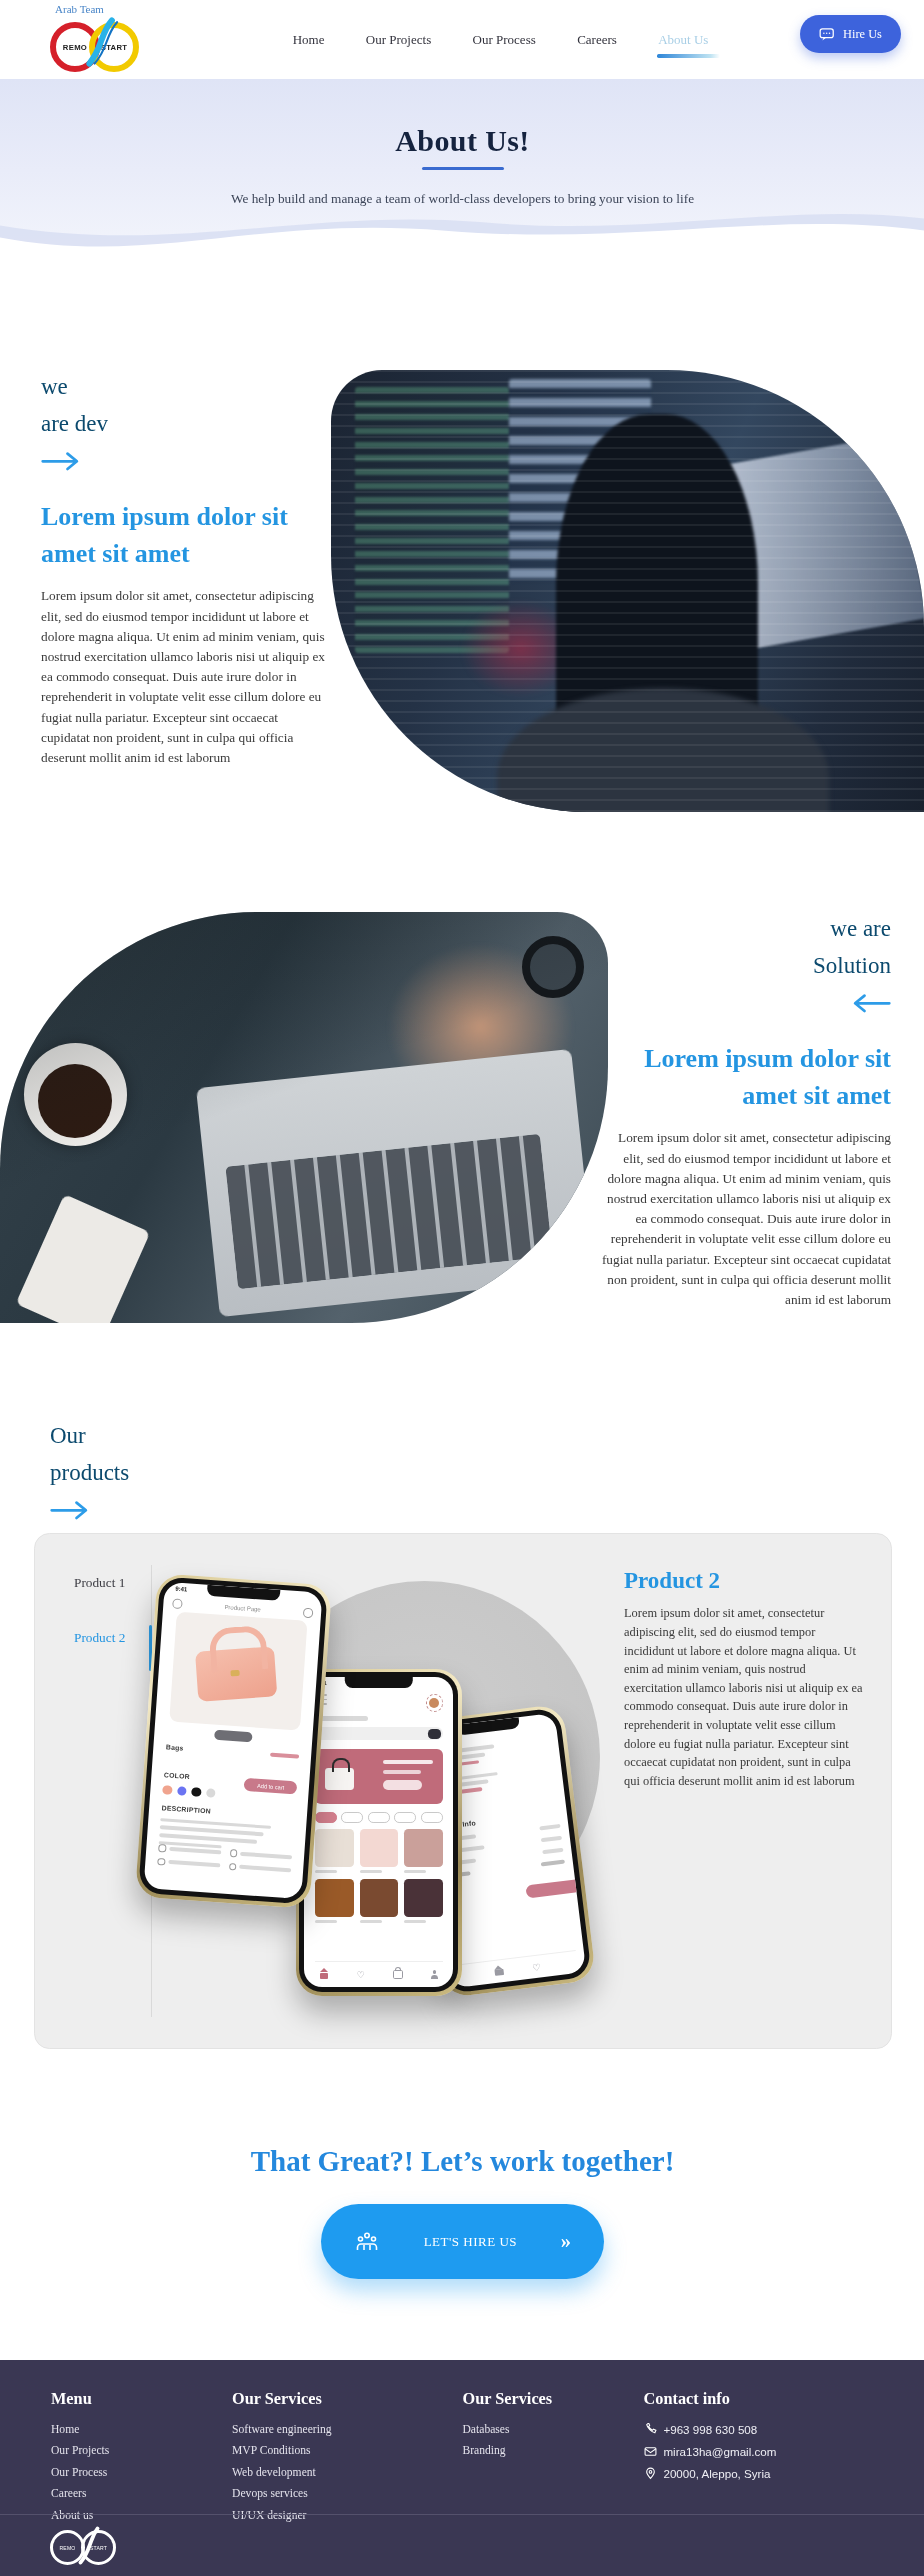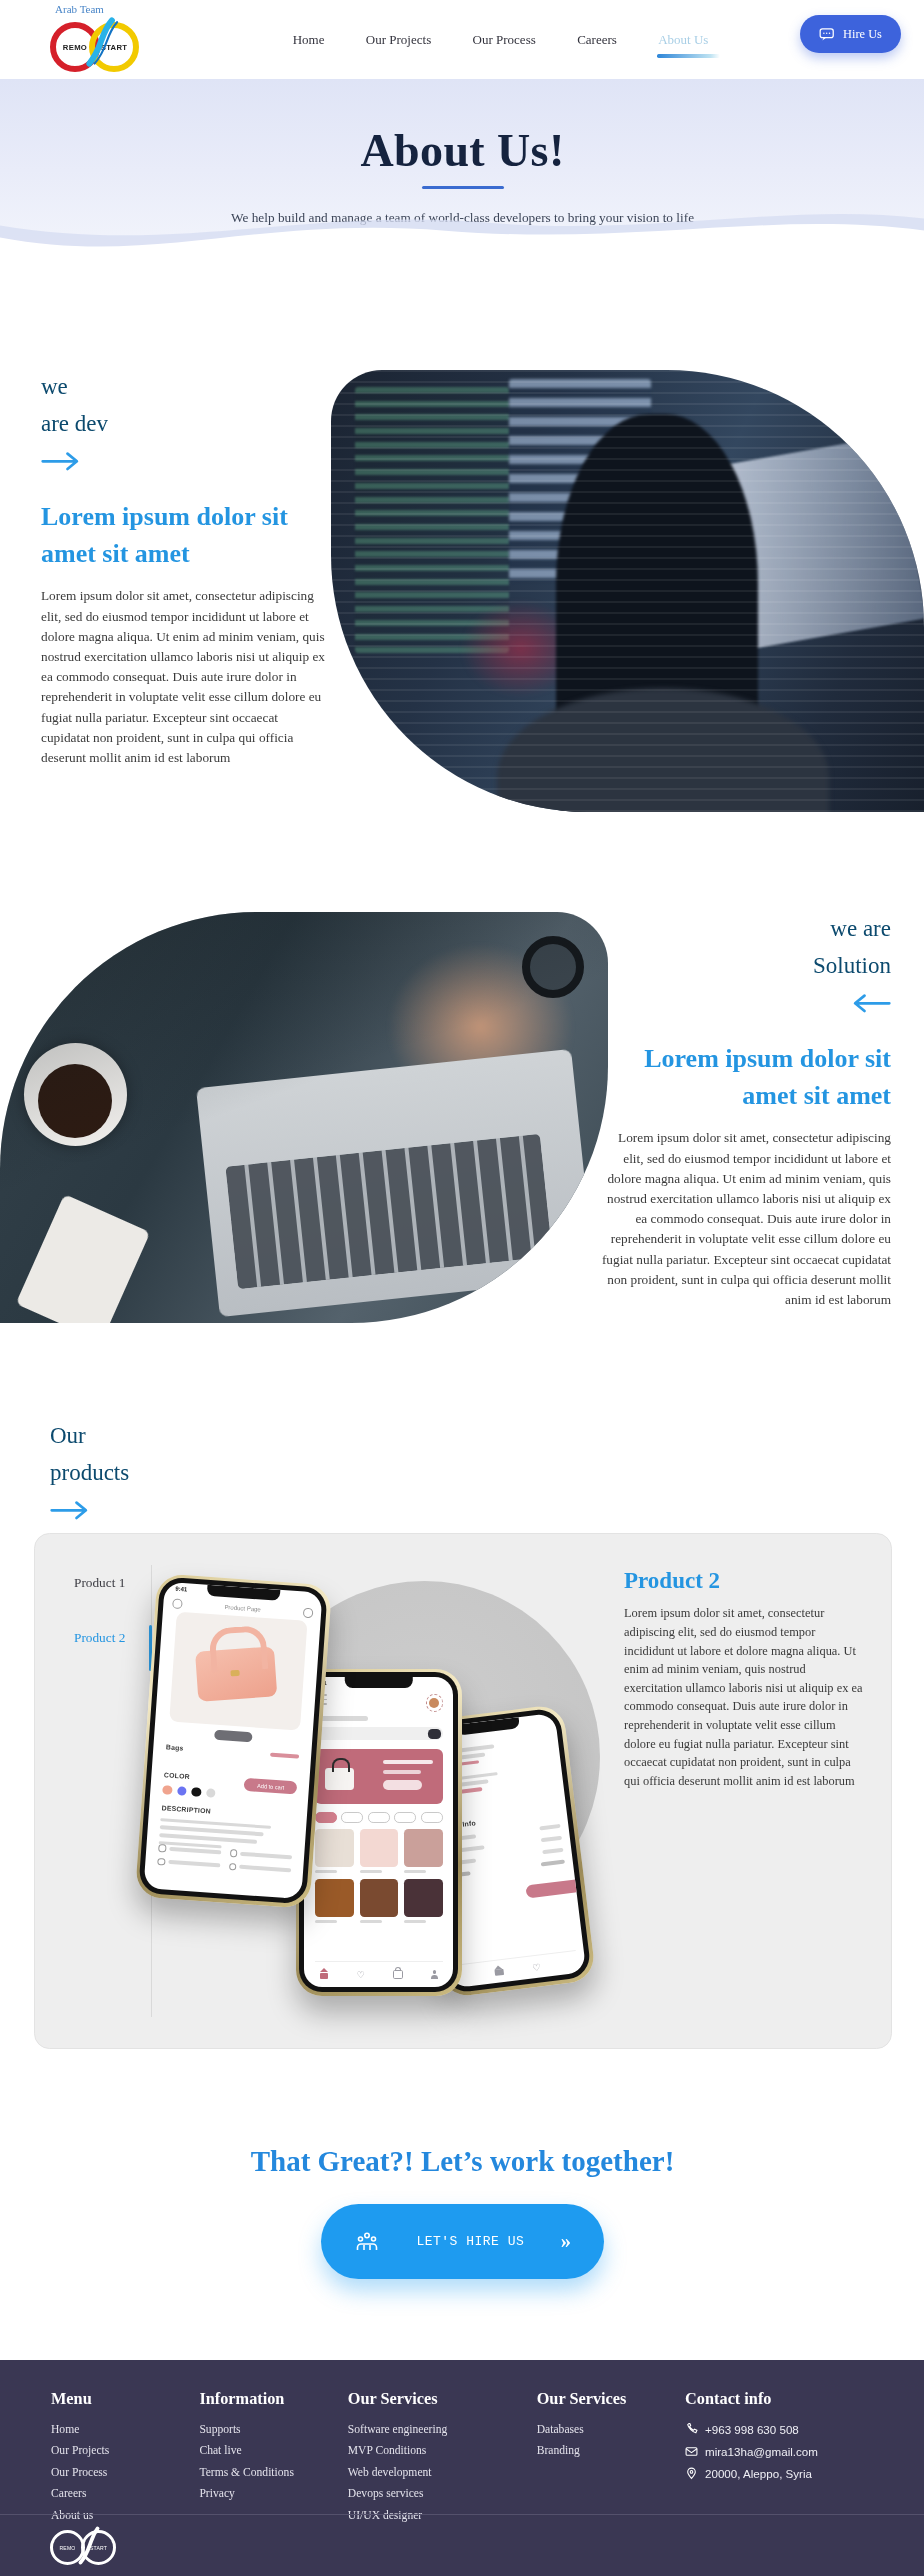--- a/index.html
+++ b/index.html
@@ -22,21 +22,21 @@
   .nav-item.active::after{content:"";position:absolute;left:0;bottom:-5.1px;width:63px;height:3.4px;border-radius:1.7px;
         background:linear-gradient(90deg,#2e86d8,#bfe3f2 85%,rgba(191,227,242,0));}
   .hire-btn{position:absolute;right:24px;top:15.4px;width:101px;height:38px;border-radius:19px;background:#3d63dc;
         display:flex;align-items:center;justify-content:center;gap:8.6px;color:#fff;font-size:12.4px;cursor:pointer;
         box-shadow:0 5.1px 12px rgba(61,99,220,.35);}
 
   
   .hero{position:absolute;top:79px;left:0;width:925px;height:190px;
         background:linear-gradient(180deg,#dfe4f6 0%,#e9ecf9 48%,#f4f6fc 100%);}
   .hero-wave{position:absolute;bottom:-0.9px;left:0;width:925px;height:77px;}
-  .hero-title{margin:0;padding-top:45px;text-align:center;font-size:46px;font-weight:bold;color:#15233f;letter-spacing:0.4px;}
+  .hero-title{margin:0;padding-top:45px;text-align:center;font-size:30px;font-weight:bold;color:#15233f;letter-spacing:0.4px;}
   .hero-underline{width:82px;height:3.4px;background:#3a6bd0;border-radius:1.7px;margin:8.6px auto 0;}
   .hero-sub{margin:19px auto 0;width:480px;text-align:center;font-size:13.3px;line-height:1.55;color:#3c4558;}
 
   
   .eyebrow{font-size:23px;color:#0c4a6e;line-height:1.62;}
   .arrow-link{display:inline-block;margin-top:8.6px;cursor:pointer;}
   .sec-heading{font-size:26px;line-height:1.45;font-weight:bold;color:#2495e1;margin:22px 0 8.6px;}
   .sec-body{font-size:13.3px;line-height:1.52;color:#3a3a3a;}
 
   
@@ -163,21 +163,21 @@
   .p3-row{display:flex;justify-content:space-between;margin-top:7.7px;}
   .p3-btn{position:absolute;right:-5.1px;top:168px;width:55px;height:13px;background:#c8798a;border-radius:6.9px;}
   .p3-nav{position:absolute;bottom:6.9px;left:8.6px;right:8.6px;display:flex;gap:29px;justify-content:center;align-items:flex-end;border-top:0.9px solid #eee;height:15.4px;}
 
   
   .cta{position:absolute;top:2145px;left:0;width:925px;text-align:center;}
   .cta h2{margin:0;font-size:29px;font-weight:bold;color:#2488dd;}
   .cta-btn{margin:26px auto 0;width:283px;height:75px;border-radius:38px;background:#1e9bf0;cursor:pointer;
         display:flex;align-items:center;justify-content:space-between;padding:0 33px;box-sizing:border-box;
         box-shadow:0 12px 22px rgba(30,155,240,.35);}
-  .cta-btn span.lbl{color:#fff;font-family:Liberation Mono, monospace;font-size:13px;letter-spacing:0.5px;}
+  .cta-btn span.lbl{color:#fff;font-family:Liberation Serif, serif;font-size:13px;letter-spacing:0.5px;}
   .cta-btn .chev{color:#fff;font-size:20.6px;font-weight:bold;}
 
   
   .footer{position:absolute;top:2360px;left:0;width:925px;height:216px;background:#3a3753;color:#fff;}
   .fcols{display:flex;padding:29px 51px 0;}
   .fcol{flex:1.1;}
   .fcol.wide{flex:1.4;}
   .fcol h4{margin:0 0 13.7px;font-size:16.3px;font-weight:bold;color:#fff;}
   .fcol a{display:block;font-size:11.6px;color:#e4e3ec;margin-bottom:8.6px;cursor:pointer;text-decoration:none;}
   .contact-row{display:flex;align-items:center;gap:6.9px;margin-bottom:9.4px;font-family:"Liberation Sans",sans-serif;font-size:11.6px;color:#efeff5;cursor:pointer;}
@@ -510,27 +510,20 @@
 
   <div class="footer">
     <div class="fcols">
       <div class="fcol">
         <h4>Menu</h4>
         <a>Home</a>
         <a>Our Projects</a>
         <a>Our Process</a>
         <a>Careers</a>
         <a>About us</a>
-      </div>
-      <div class="fcol">
-        <h4>Information</h4>
-        <a>Supports</a>
-        <a>Chat live</a>
-        <a>Terms &amp; Conditions</a>
-        <a>Privacy</a>
       </div>
       <div class="fcol wide">
         <h4>Our Services</h4>
         <a>Software engineering</a>
         <a>MVP Conditions</a>
         <a>Web development</a>
         <a>Devops services</a>
         <a>UI/UX designer</a>
       </div>
       <div class="fcol">

